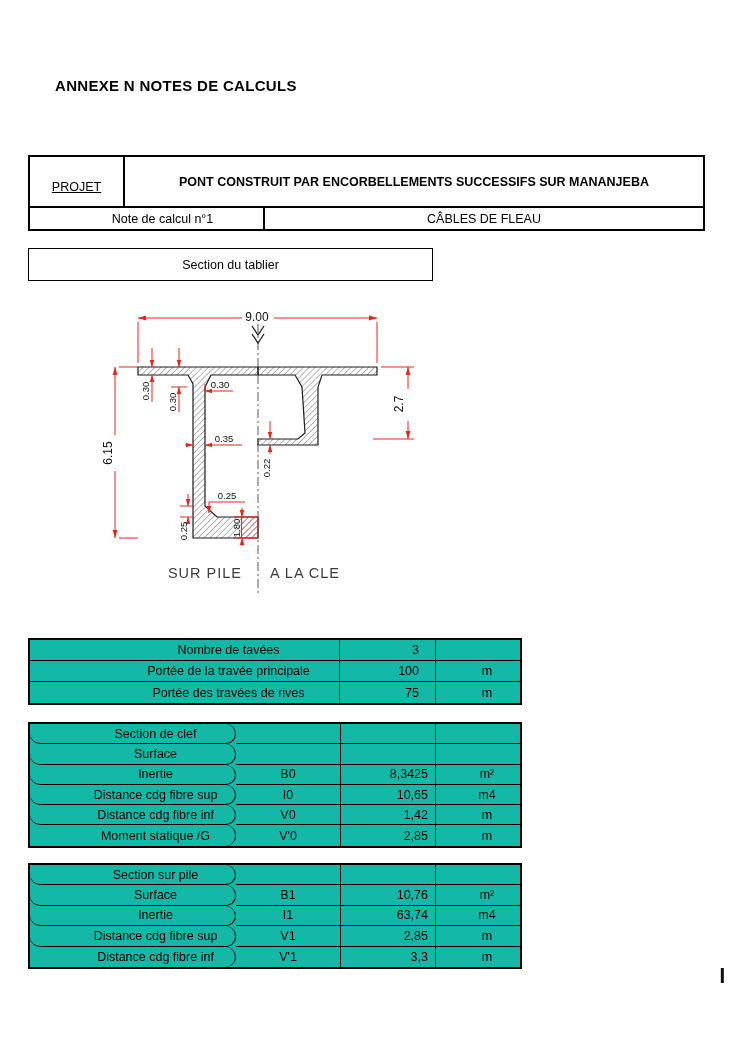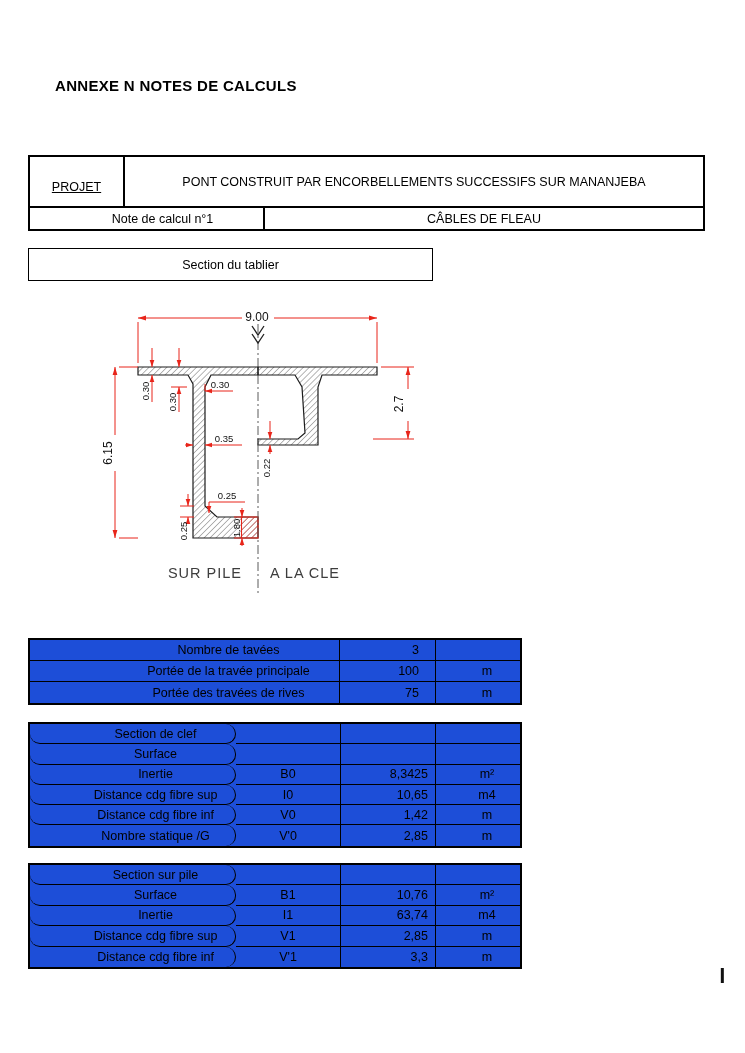--- a/index.html
+++ b/index.html
@@ -23,42 +23,42 @@
   }
   .hdr-row1{display:flex;height:49px;border-bottom:2px solid #000;}
   .hdr-projet{
     width:95px;border-right:2px solid #000;box-sizing:border-box;
     display:flex;align-items:flex-end;justify-content:center;
     padding-bottom:12px;
   }
   .hdr-projet span{text-decoration:underline;}
   .hdr-title{
     flex:1;display:flex;align-items:center;justify-content:center;
-    font-weight:normal;
+    font-weight:bold;
   }
   .hdr-row2{display:flex;height:21px;margin-left:32px;}
   .hdr-note{
     width:203px;border-right:2px solid #000;box-sizing:border-box;
     display:flex;align-items:center;justify-content:center;
   }
   .hdr-cables{flex:1;display:flex;align-items:center;justify-content:center;}
   
   .section-box{
     position:absolute;left:28px;top:248px;width:405px;height:33px;
     border:1.5px solid #000;box-sizing:border-box;
     display:flex;align-items:center;justify-content:center;
     font-size:12.5px;
   }
   
   .drawing{position:absolute;left:95px;top:290px;}
   
   .t{
     position:absolute;left:28px;
     display:grid;border:2px solid #000;box-sizing:border-box;
-    width:494px;font-size:12.5px;background:#1d4ed8;
+    width:494px;font-size:12.5px;background:#14b8a6;
   }
   .t1{top:638px;grid-template-columns:310px 96px 1fr;grid-template-rows:repeat(3,21px);}
   .t2{top:722px;grid-template-columns:206px 105px 95px 1fr;grid-template-rows:repeat(6,20.3px);}
   .t3{top:863px;grid-template-columns:206px 105px 95px 1fr;grid-template-rows:repeat(5,20.4px);}
   .c{
     border-right:1.5px solid #000;border-bottom:1.5px solid #000;
     box-sizing:border-box;display:flex;align-items:center;justify-content:center;
     white-space:nowrap;overflow:hidden;
   }
   .c.lc{border-right:none;}
@@ -248,21 +248,21 @@
   <div class="c lab">Distance cdg fibre sup</div>
   <div class="c">I0</div>
   <div class="c val">10,65</div>
   <div class="c lc unit">m4</div>
 
   <div class="c lab">Distance cdg fibre inf</div>
   <div class="c">V0</div>
   <div class="c val">1,42</div>
   <div class="c lc unit">m</div>
 
-  <div class="c lab lr">Nombre statique /G</div>
+  <div class="c lab lr">Moment statique /G</div>
   <div class="c lr">V'0</div>
   <div class="c val lr">2,85</div>
   <div class="c lc lr unit">m</div>
 </div>
 
 <div class="t t3">
   <div class="c lab">Section sur pile</div>
   <div class="c"></div>
   <div class="c val"></div>
   <div class="c lc unit"></div>

